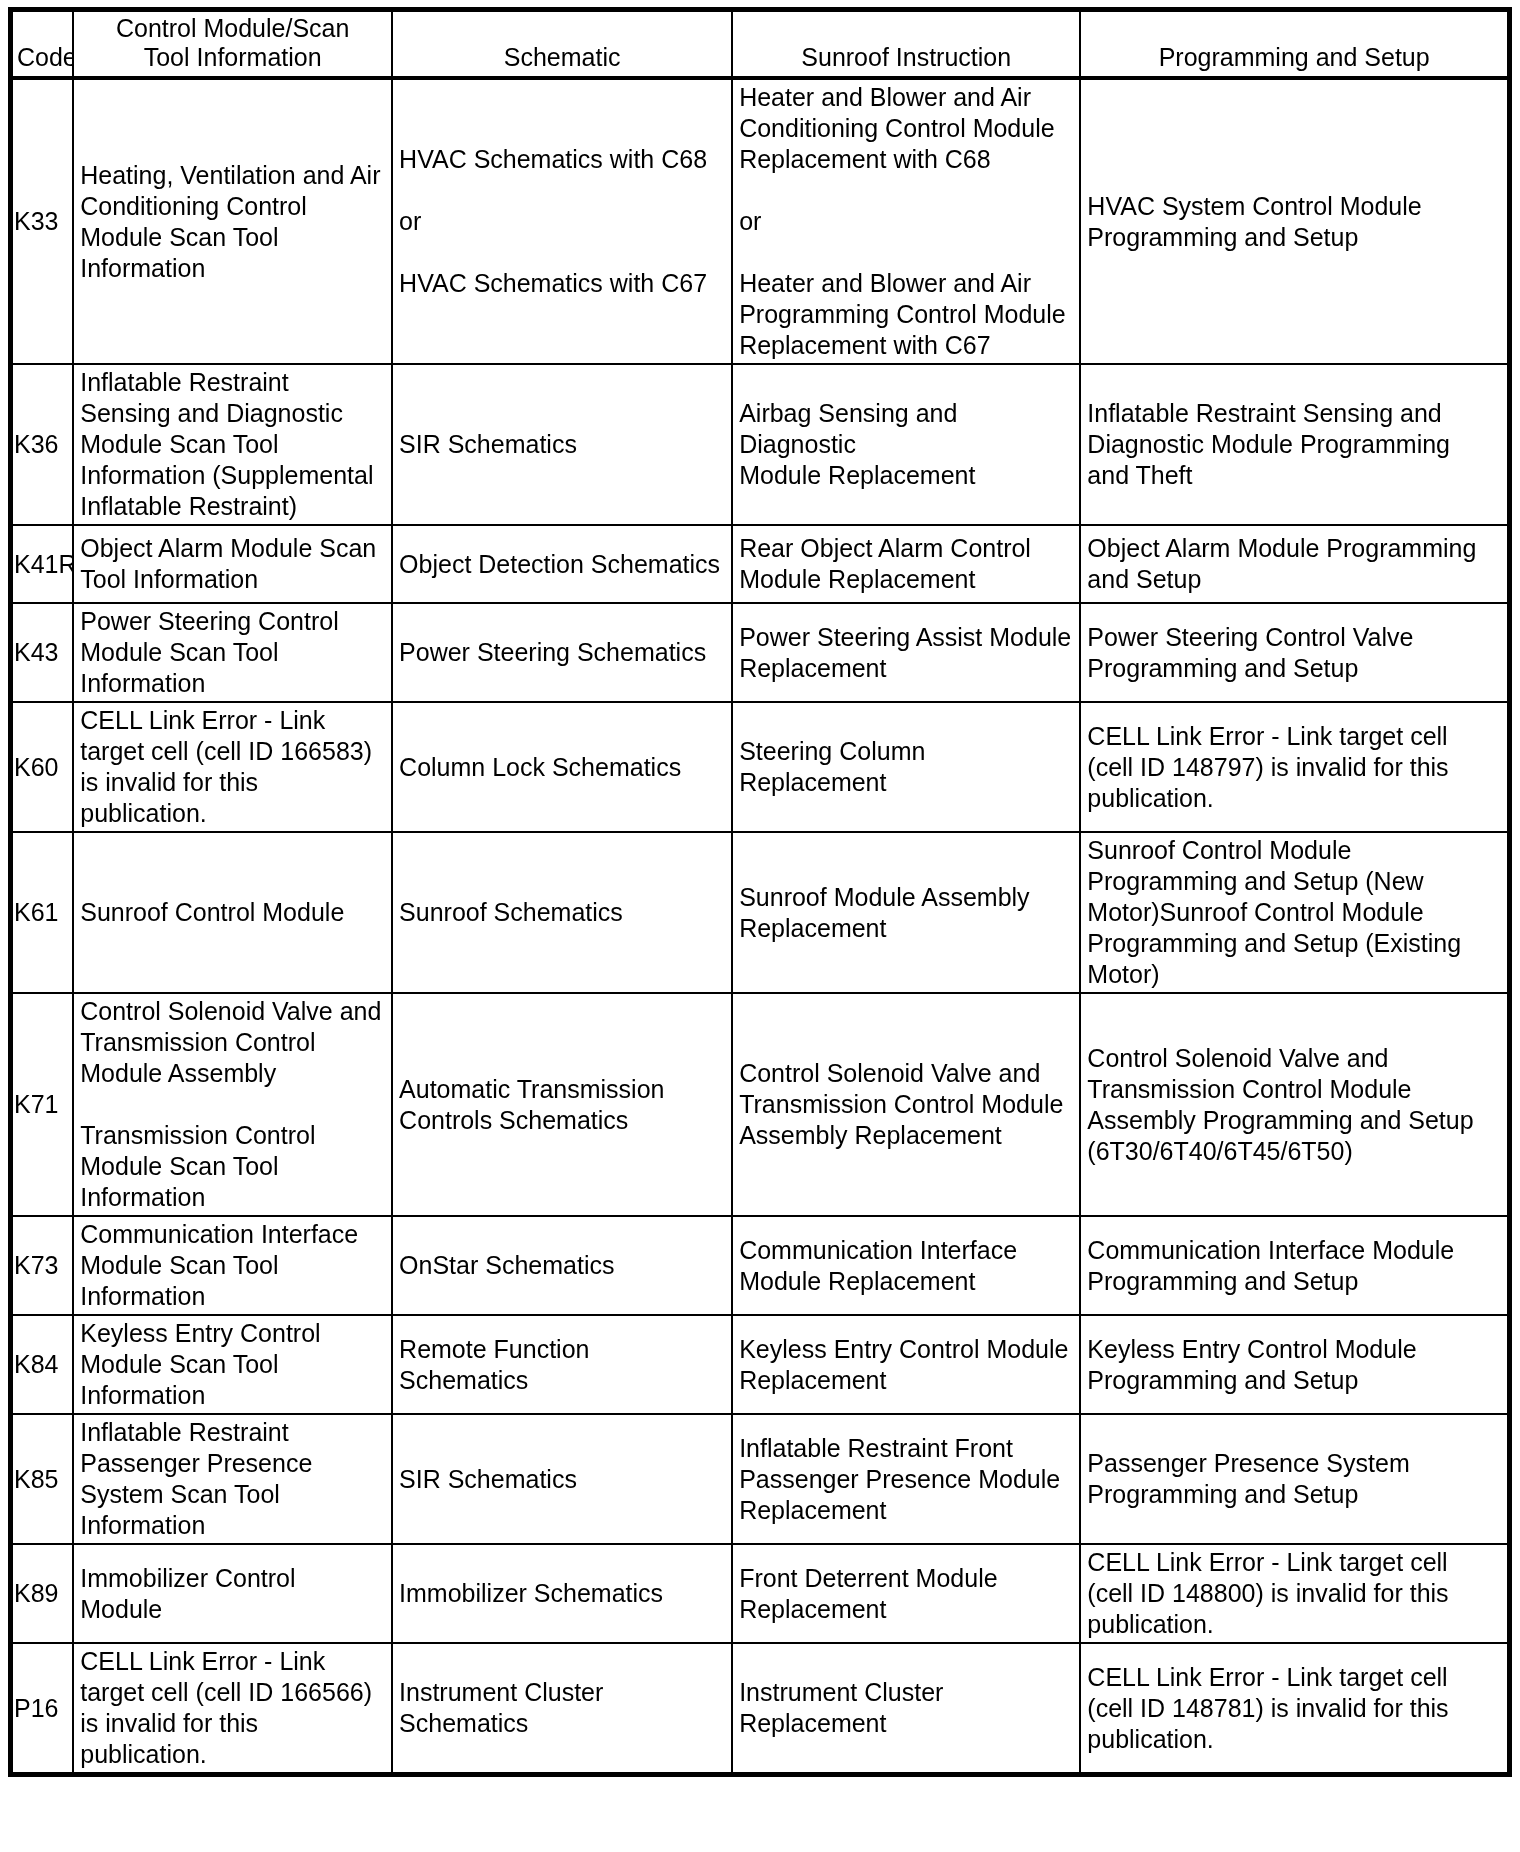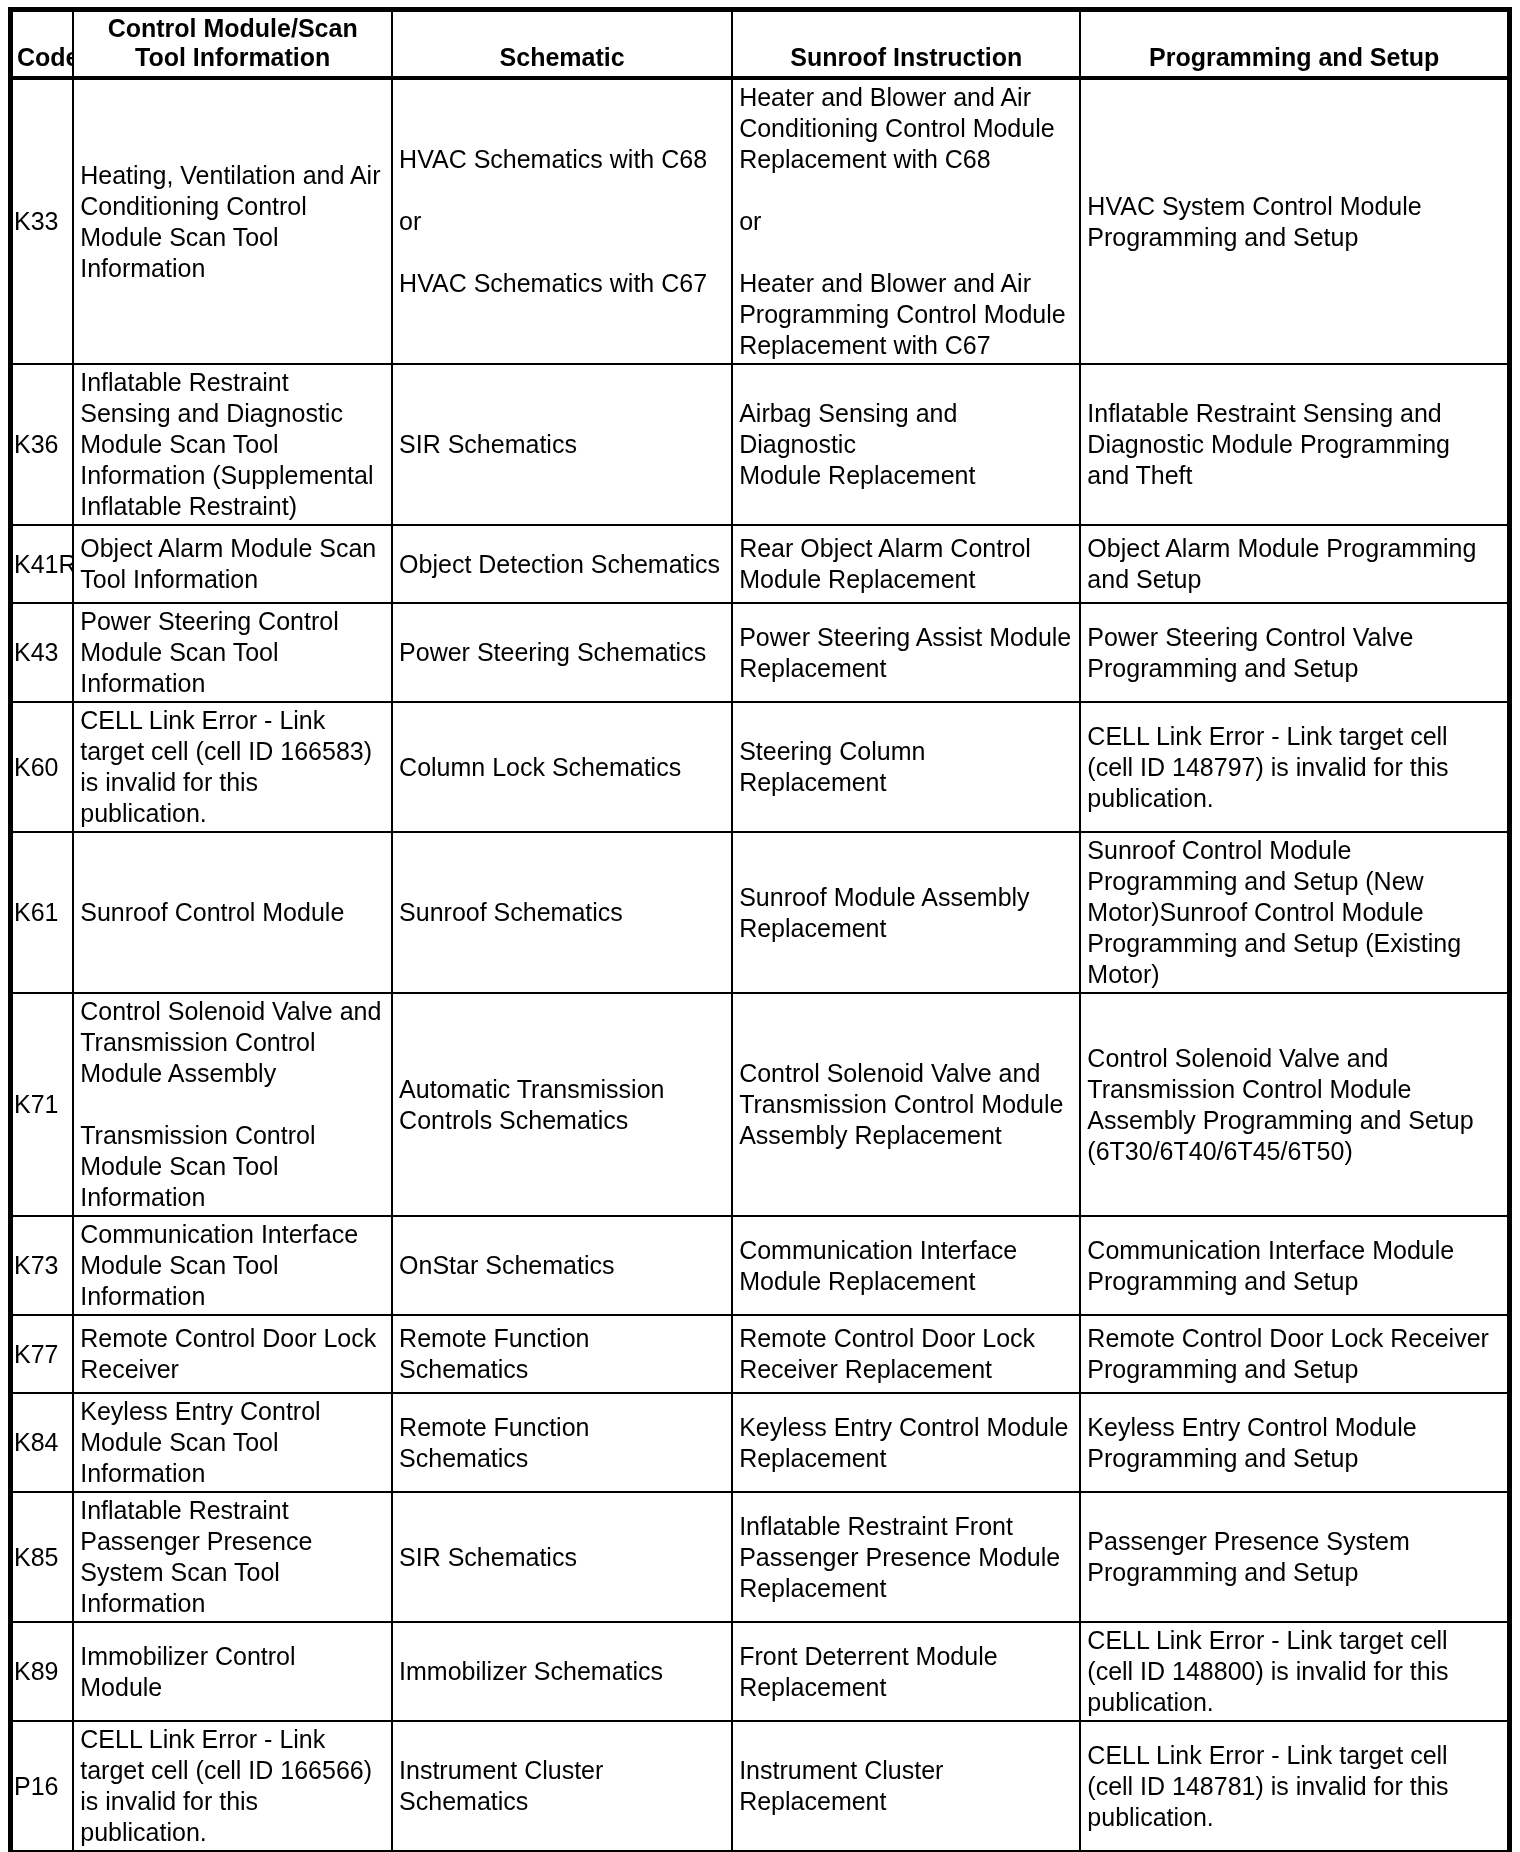--- a/index.html
+++ b/index.html
@@ -31,21 +31,21 @@
 
   th, td {
     border: 2px solid #000000;
     font-size: 25px;
     vertical-align: middle;
     white-space: pre-line;
     overflow: hidden;
     box-sizing: border-box;
   }
   th {
-    font-weight: bold;
+    font-weight: normal;
     text-align: center;
     vertical-align: bottom;
     line-height: 29px;
     padding: 2px 4px 4px 4px;
     border-bottom: 4px solid #000000;
     height: 57px;
     margin-top: 33px;
   }
   td {
     line-height: 31px;
@@ -189,31 +189,20 @@
         <td class="code-cell">K73</td>
         <td>Communication Interface
 Module Scan Tool
 Information</td>
         <td>OnStar Schematics</td>
         <td>Communication Interface
 Module Replacement</td>
         <td>Communication Interface Module
 Programming and Setup</td>
       </tr>
-      <tr class="h-78">
-        <td class="code-cell">K77</td>
-        <td>Remote Control Door Lock
-Receiver</td>
-        <td>Remote Function
-Schematics</td>
-        <td>Remote Control Door Lock
-Receiver Replacement</td>
-        <td>Remote Control Door Lock Receiver
-Programming and Setup</td>
-      </tr>
       <tr class="h-96">
         <td class="code-cell">K84</td>
         <td>Keyless Entry Control
 Module Scan Tool
 Information</td>
         <td>Remote Function
 Schematics</td>
         <td>Keyless Entry Control Module
 Replacement</td>
         <td>Keyless Entry Control Module

